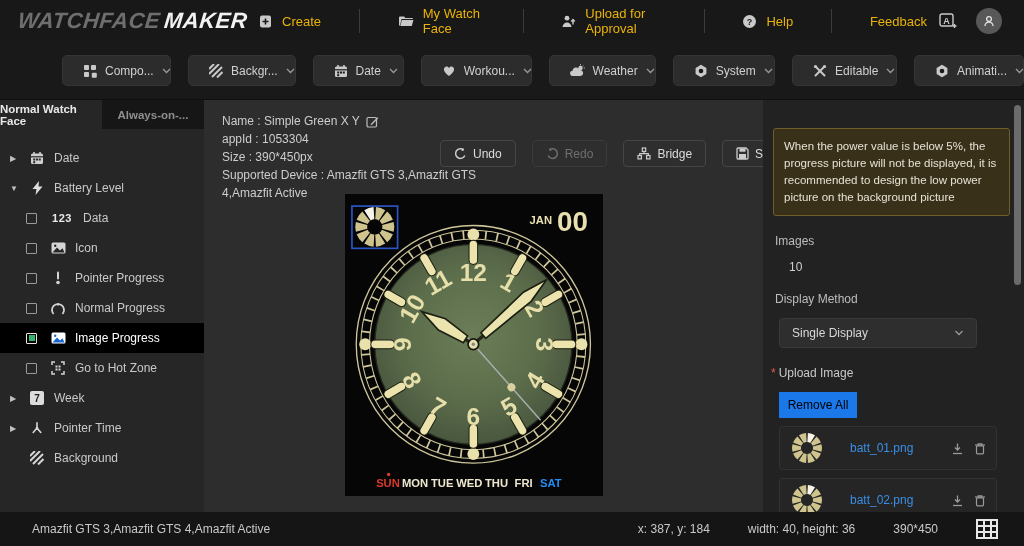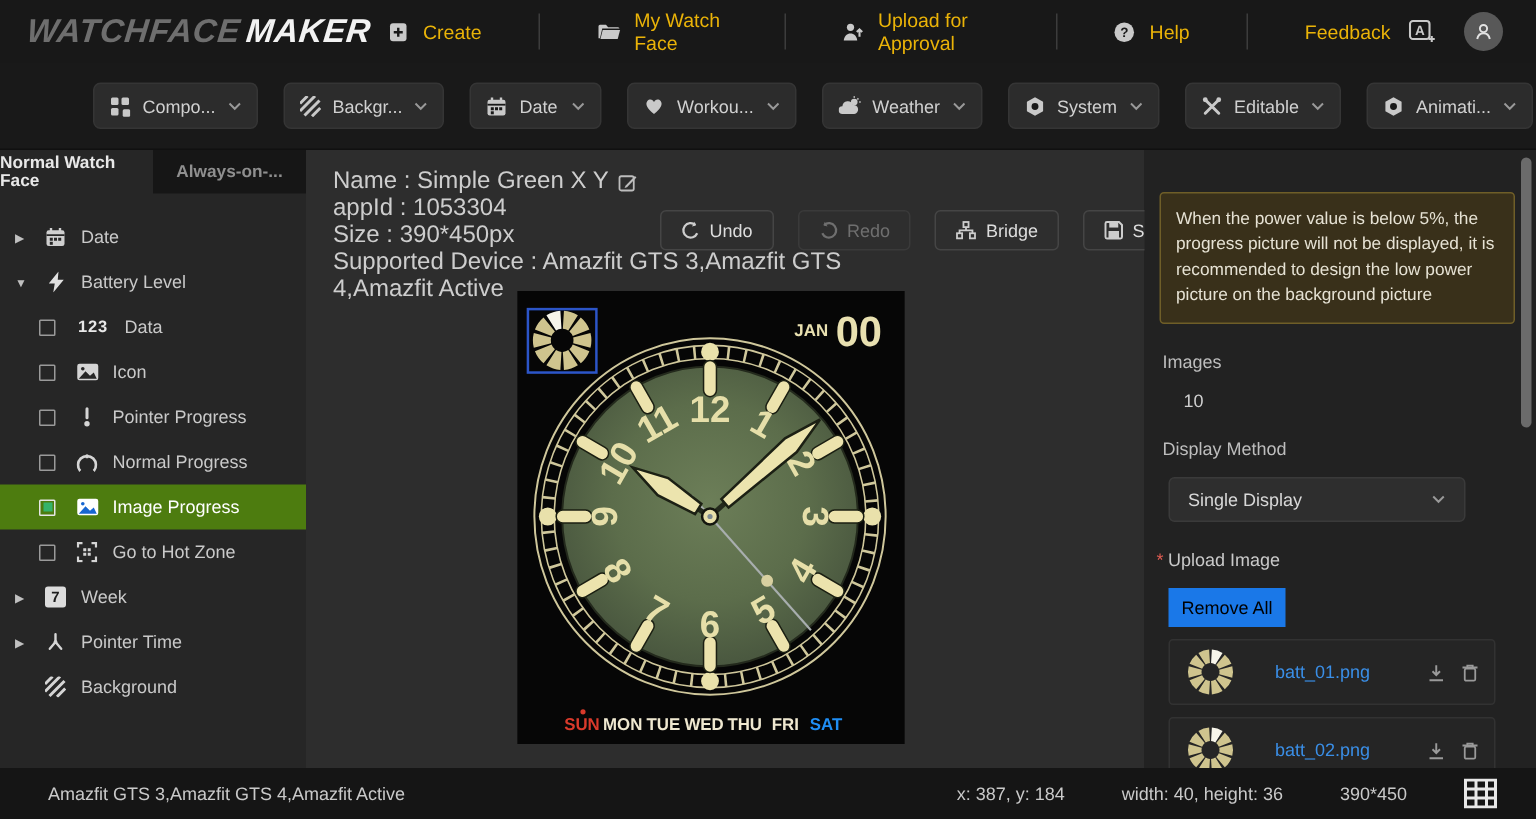--- a/index.html
+++ b/index.html
@@ -18,49 +18,49 @@
     padding:0 12px; height:42px; cursor:pointer; }
   .nav-div { width:1px; height:24px; background:#3c3c3c; margin:0 26px; }
   #topbar-right { margin-left:auto; display:flex; align-items:center; gap:18px; margin-right:22px; }
   #avatar { width:26px; height:26px; border-radius:50%; background:#585858;
     display:flex; align-items:center; justify-content:center; }
 
   
   #toolbar { position:absolute; top:42px; left:0; width:1024px; height:58px; background:#191919;
     display:flex; align-items:center; padding-left:62px; gap:17px; border-bottom:1px solid #101010; }
   .tb-btn { height:31px; min-width:88px; background:#2c2c2c; border:1px solid #353535; border-radius:5px;
-    display:flex; align-items:center; gap:8px; padding:0 10px; color:#d0d0d0; font-size:12px; cursor:pointer; }
+    display:flex; align-items:center; gap:8px; padding:0 20px; color:#d0d0d0; font-size:12px; cursor:pointer; }
   .tb-btn .lbl { white-space:nowrap; }
   .tb-chev { margin-left:auto; opacity:.8; }
 
   
   #sidebar { position:absolute; top:100px; left:0; width:204px; height:412px; background:#262626; }
   #canvas-area { position:absolute; top:100px; left:204px; width:559px; height:412px; background:#2d2d2d; }
   #rightpanel { position:absolute; top:100px; left:763px; width:261px; height:412px; background:#222222; overflow:hidden; }
 
   
   #sb-tabs { display:flex; height:29px;font-weight:bold; }
   .sb-tab { flex:1; display:flex; align-items:center; justify-content:center; font-size:11.5px; cursor:pointer; }
   .sb-tab.active { background:#262626; color:#e8e8e8; }
   .sb-tab.inactive { background:#161616; color:#8f8f8f; }
   #tree { margin-top:14px; }
   .t-row { height:30px; display:flex; align-items:center; color:#c9c9c9; font-size:12px; cursor:pointer; padding-left:10px; }
   .t-row .caret { width:14px; font-size:8px; color:#c0c0c0; }
   .t-row .ticon { width:18px; margin:0 8px 0 4px; display:flex; justify-content:center; }
   .t-row.child { padding-left:26px; }
   .t-row.child .cb { width:11px; height:11px; border:1px solid #9a9a9a; border-radius:1px; margin-right:8px; position:relative; }
-  .t-row.selected { background:#4d7c0f; color:#ffffff; }
+  .t-row.selected { background:#000000; color:#ffffff; }
   .t-row.selected .cb { border-color:#e6e6e6; }
   .t-row.selected .cb::after { content:""; position:absolute; inset:1.5px; background:#35b36b; }
   .badge123 { font-weight:bold; font-size:11px; color:#e8e8e8; letter-spacing:0.5px; }
   .badge7 { width:14px; height:14px; background:#dcdcdc; color:#1d1d1d; font-weight:bold; font-size:10px;
     border-radius:2px; display:flex; align-items:center; justify-content:center; }
 
   
-  #info { position:absolute; left:18px; top:12px; font-size:16px; color:#cdcdcd; line-height:18px; }
+  #info { position:absolute; left:18px; top:12px; font-size:12px; color:#cdcdcd; line-height:18px; }
   #info .row { display:flex; align-items:center; gap:6px; }
   #actions { position:absolute; left:236px; top:40px; display:flex; align-items:center; gap:16px; }
   .act-btn { height:27px; background:#2e2e2e; border:1px solid #454545; border-radius:4px; color:#dddddd;
     font-size:12px; display:flex; align-items:center; gap:6px; padding:0 13px; cursor:pointer; }
   .act-btn.disabled { color:#6f6f6f; border-color:#3a3a3a; }
   #menu-burger { display:flex; flex-direction:column; gap:3px; cursor:pointer; margin-left:2px; }
   #menu-burger span { width:15px; height:2px; background:#c9c9c9; border-radius:1px; }
 
   
   #watch { position:absolute; left:141px; top:94px; width:258px; height:302px; background:#060606; }

